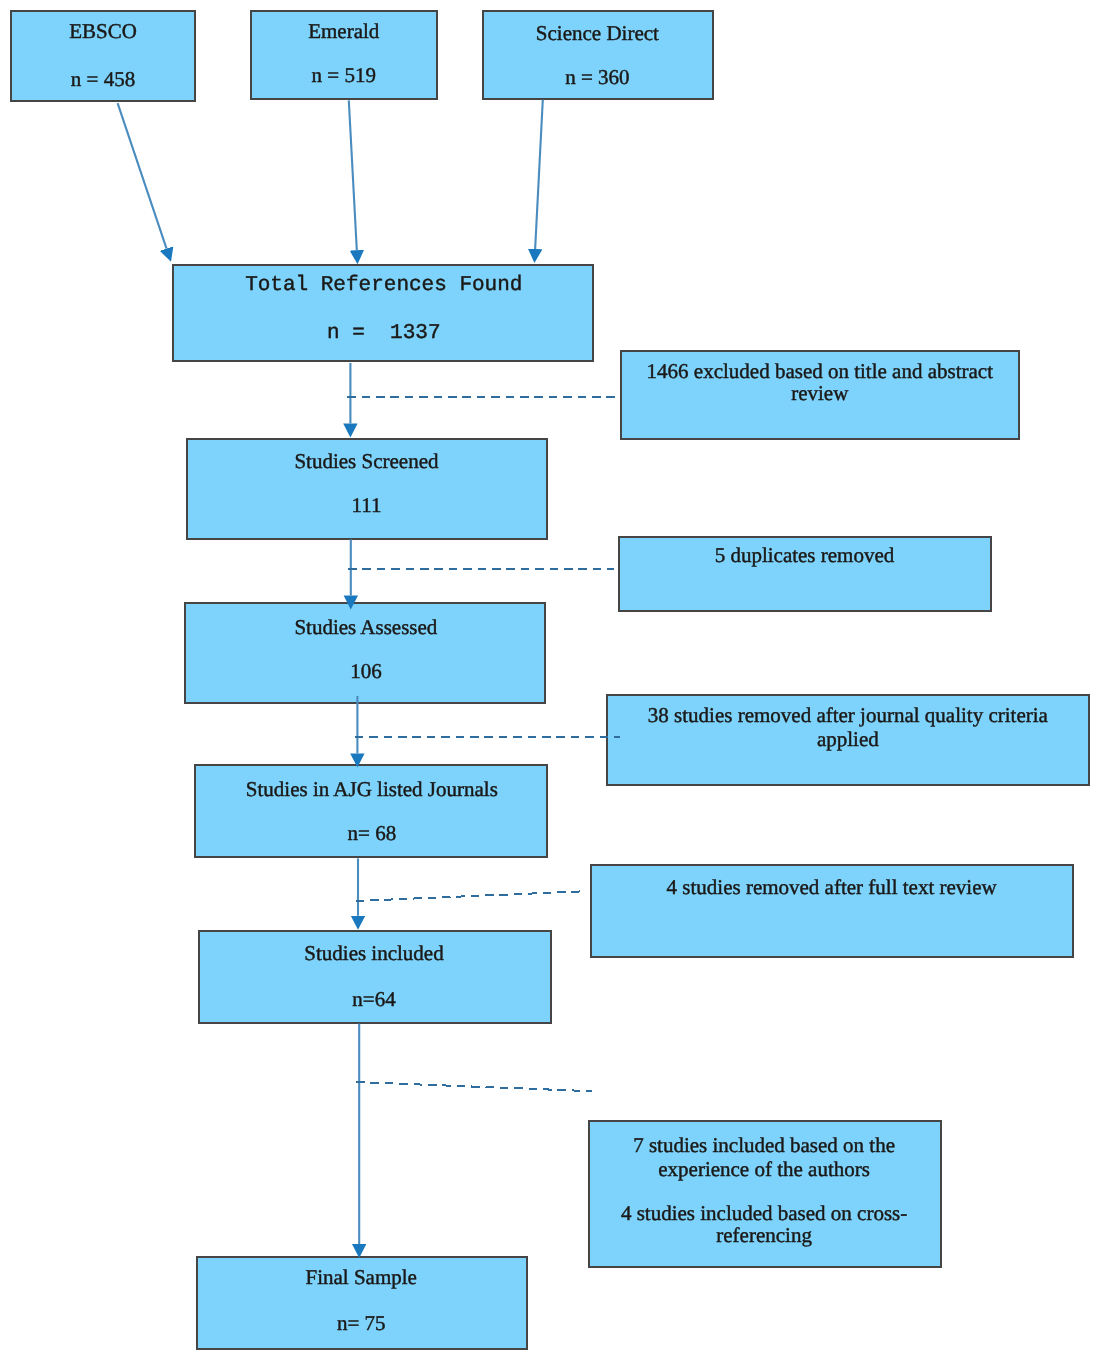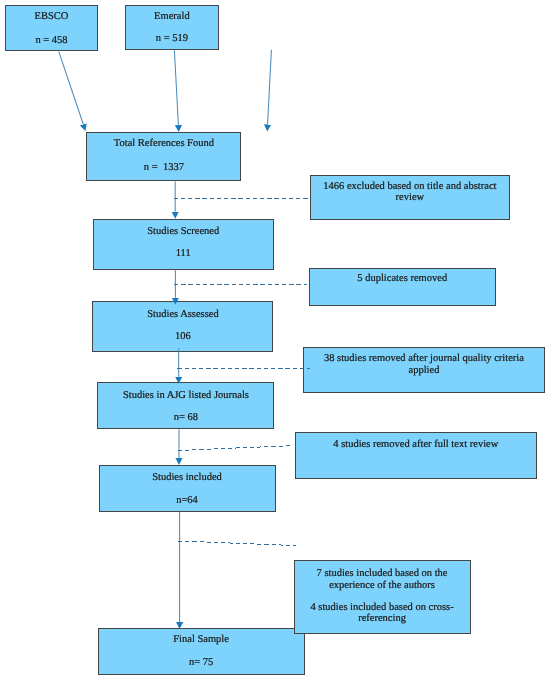--- a/index.html
+++ b/index.html
@@ -50,22 +50,26 @@
   <div class="box" style="left:4.6px;top:5.3px;width:93.8px;height:45.8px;">
     <span class="ln" style="top:4.8px">EBSCO</span>
     <span class="ln" style="top:28.50px">n = 458</span>
   </div>
 
   <div class="box" style="left:124.6px;top:4.5px;width:94.6px;height:45.9px;">
     <span class="ln" style="top:5.50px">Emerald</span>
     <span class="ln" style="top:27.80px">n = 519</span>
   </div>
 
+  <div class="box" style="left:240.7px;top:4.5px;width:116.0px;height:45.8px;">
+    <span class="ln" style="top:6.3px">Science Direct</span>
+    <span class="ln" style="top:28.3px">n = 360</span>
+  </div>
 
-  <div class="box" style="left:86.4px;top:131.5px;width:155px;height:49.8px;">
+  <div class="box" style="left:86.4px;top:131.5px;width:211px;height:49.8px;font-family:Liberation Mono, monospace;">
     <span class="ln" style="top:5.8px">Total References Found</span>
     <span class="ln" style="top:29.20px">n =  1337</span>
   </div>
 
   <div class="box" style="left:92.6px;top:219.3px;width:181.3px;height:50.4px;">
     <span class="ln" style="top:5.9px">Studies Screened</span>
     <span class="ln" style="top:28.2px">111</span>
   </div>
 
   <div class="box" style="left:92.4px;top:301.0px;width:181.1px;height:50.5px;padding-left:35px;">
@@ -76,21 +80,21 @@
   <div class="box" style="left:97.4px;top:382.4px;width:177.1px;height:46.6px;padding-left:44px;">
     <span class="ln" style="top:7.0px">Studies in AJG listed Journals</span>
     <span class="ln" style="top:29.00px">n= 68</span>
   </div>
 
   <div class="box" style="left:98.5px;top:465.4px;width:177.0px;height:46.2px;">
     <span class="ln" style="top:6.10px">Studies included</span>
     <span class="ln" style="top:28.5px">n=64</span>
   </div>
 
-  <div class="box" style="left:97.6px;top:627.6px;width:207px;height:47.2px;">
+  <div class="box" style="left:97.6px;top:627.6px;width:166px;height:47.2px;">
     <span class="ln" style="top:5.50px">Final Sample</span>
     <span class="ln" style="top:28.5px">n= 75</span>
   </div>
 
   <div class="box" style="left:309.5px;top:175.0px;width:200.8px;height:44.5px;">
     <span class="ln" style="top:5.10px">1466 excluded based on title and abstract</span>
     <span class="ln" style="top:16.40px">review</span>
   </div>
 
   <div class="box" style="left:308.7px;top:267.6px;width:187.1px;height:38.9px;">

